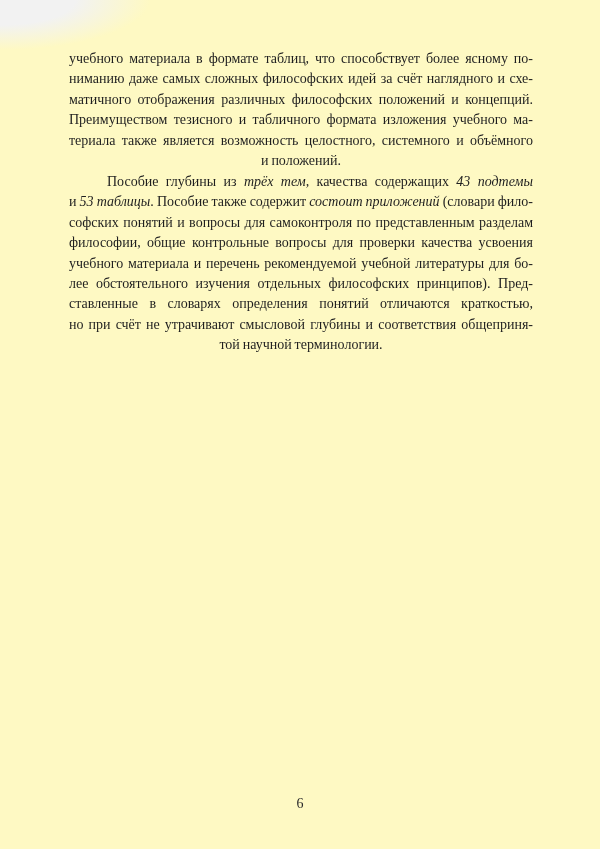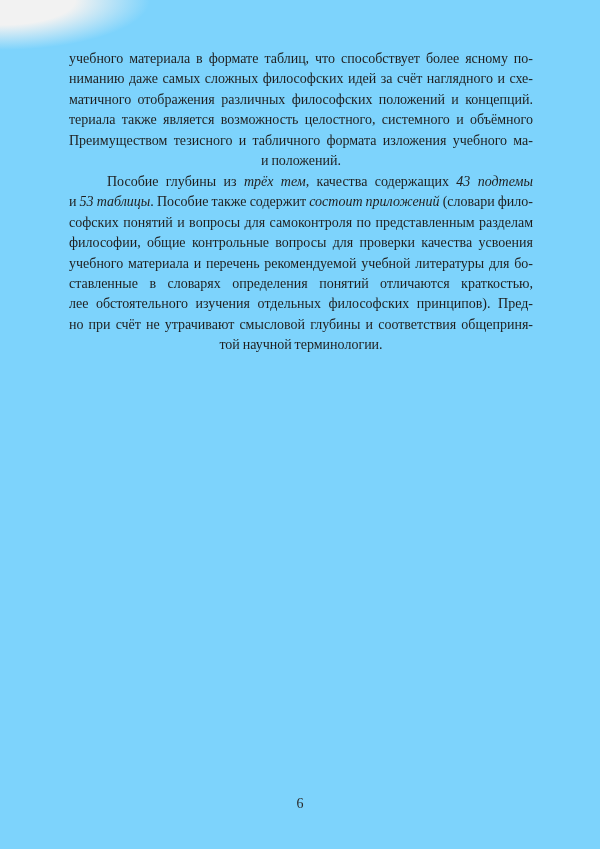--- a/index.html
+++ b/index.html
@@ -10,21 +10,21 @@
   body {
     width: 600px;
     height: 849px;
     position: relative;
     overflow: hidden;
     font-family: "Liberation Serif", "DejaVu Serif", serif;
   }
   .page {
     position: absolute;
     inset: 0;
-    background: #7dd3fc;
+    background: #fef9c3;
   }
   
   .corner-shade {
     position: absolute;
     left: 0;
     top: 0;
     width: 160px;
     height: 60px;
     background: radial-gradient(ellipse 150px 50px at 0 0,
                 #f2f2f2 50%, rgba(242,242,242,0) 100%);
@@ -68,27 +68,27 @@
 </style>
 </head>
 <body>
 
 <div class="page">
   <div class="corner-shade"></div>
   <div class="text-block" style="color: rgb(31, 31, 31);">
       <div class="line j"><span>учебного материала в формате таблиц, что способствует более ясному по-</span></div>
       <div class="line j"><span>ниманию даже самых сложных философских идей за счёт наглядного и схе-</span></div>
       <div class="line j"><span>матичного отображения различных философских положений и концепций.</span></div>
+      <div class="line j"><span>Преимуществом тезисного и табличного формата изложения учебного ма-</span></div>
       <div class="line j"><span>териала также является возможность целостного, системного и объёмного</span></div>
-      <div class="line j"><span>Преимуществом тезисного и табличного формата изложения учебного ма-</span></div>
       <div class="line"><span>и положений.</span></div>
       <div class="line j indent"><span>Пособие глубины из </span><span class="it">трёх тем,</span><span> качества содержащих </span><span class="it">43 подтемы</span></div>
       <div class="line j"><span>и </span><span class="it">53 таблицы</span><span>. Пособие также содержит </span><span class="it">состоит приложений</span><span> (словари фило-</span></div>
       <div class="line j"><span>софских понятий и вопросы для самоконтроля по представленным разделам</span></div>
       <div class="line j"><span>философии, общие контрольные вопросы для проверки качества усвоения</span></div>
       <div class="line j"><span>учебного материала и перечень рекомендуемой учебной литературы для бо-</span></div>
+      <div class="line j"><span>лее обстоятельного изучения отдельных философских принципов). Пред-</span></div>
       <div class="line j"><span>ставленные в словарях определения понятий отличаются краткостью,</span></div>
-      <div class="line j"><span>лее обстоятельного изучения отдельных философских принципов). Пред-</span></div>
       <div class="line j"><span>но при счёт не утрачивают смысловой глубины и соответствия общеприня-</span></div>
       <div class="line"><span>той научной терминологии.</span></div>
     </div>
   <div class="page-number">6</div>
 </div>
 
 </body></html>

